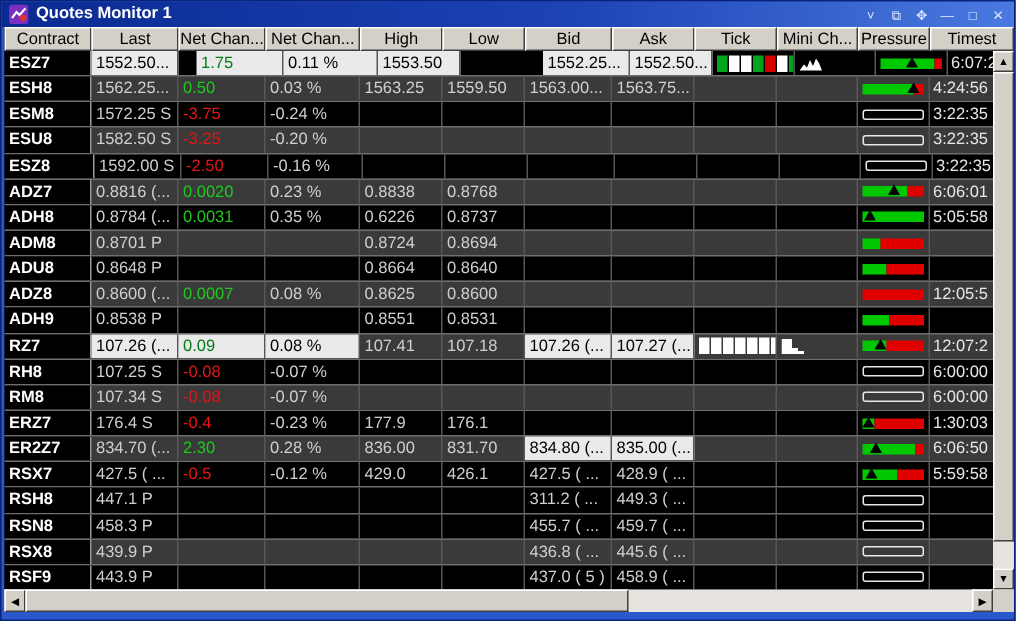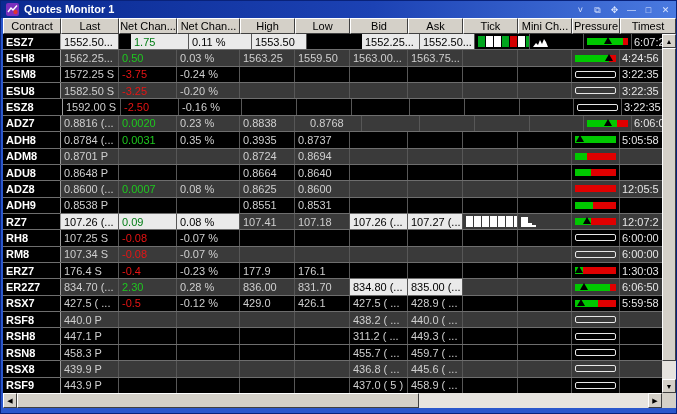--- a/index.html
+++ b/index.html
@@ -204,40 +204,40 @@
               <div class="pbar hollow"></div>
             </div>
             <div class="cell time" style="width: 42px; border-right: none;">3:22:35</div>
           </div>
           <div class="row alt">
             <div class="cell contract" style="width: 58px;">ADZ7</div>
             <div class="cell" style="width: 58px;">0.8816 (...</div>
             <div class="cell up" style="width: 58px;">0.0020</div>
             <div class="cell" style="width: 63px;">0.23 %</div>
             <div class="cell" style="width: 55px;">0.8838</div>
-            <div class="cell" style="width: 55px; margin-left: 12px;">0.8768</div>
+            <div class="cell" style="width: 55px;">0.8768</div>
             <div class="cell" style="width: 58px;"></div>
             <div class="cell" style="width: 55px;"></div>
             <div class="cell" style="width: 55px;"></div>
             <div class="cell" style="width: 54px;"></div>
             <div class="pwrap" style="width: 48px;">
               <div class="pbar">
                 <div class="pseg" style="width: 74%; background: rgb(0, 200, 0);"></div>
                 <div class="pseg" style="width: 26%; background: rgb(224, 0, 0);"></div>
                 <div class="pmarker" style="left: calc(50% - 4px);"></div>
               </div>
             </div>
             <div class="cell time" style="width: 42px; border-right: none;">6:06:01</div>
           </div>
           <div class="row">
             <div class="cell contract" style="width: 58px;">ADH8</div>
             <div class="cell" style="width: 58px;">0.8784 (...</div>
             <div class="cell up" style="width: 58px;">0.0031</div>
             <div class="cell" style="width: 63px;">0.35 %</div>
-            <div class="cell" style="width: 55px;">0.3935</div>
+            <div class="cell" style="width: 55px;">0.6226</div>
             <div class="cell" style="width: 55px;">0.8737</div>
             <div class="cell" style="width: 58px;"></div>
             <div class="cell" style="width: 55px;"></div>
             <div class="cell" style="width: 55px;"></div>
             <div class="cell" style="width: 54px;"></div>
             <div class="pwrap" style="width: 48px;">
               <div class="pbar">
                 <div class="pseg" style="width: 100%; background: rgb(0, 200, 0);"></div>
                 <div class="pseg" style="width: 0%; background: rgb(224, 0, 0);"></div>
                 <div class="pmarker" style="left: calc(12% - 4px);"></div>
@@ -437,36 +437,20 @@
             <div class="cell" style="width: 55px;"></div>
             <div class="cell" style="width: 54px;"></div>
             <div class="pwrap" style="width: 48px;">
               <div class="pbar">
                 <div class="pseg" style="width: 55%; background: rgb(0, 200, 0);"></div>
                 <div class="pseg" style="width: 45%; background: rgb(224, 0, 0);"></div>
                 <div class="pmarker" style="left: calc(15% - 4px);"></div>
               </div>
             </div>
             <div class="cell time" style="width: 42px; border-right: none;">5:59:58</div>
-          </div>
-          <div class="row alt">
-            <div class="cell contract" style="width: 58px;">RSF8</div>
-            <div class="cell" style="width: 58px;">440.0 P</div>
-            <div class="cell" style="width: 58px;"></div>
-            <div class="cell" style="width: 63px;"></div>
-            <div class="cell" style="width: 55px;"></div>
-            <div class="cell" style="width: 55px;"></div>
-            <div class="cell" style="width: 58px;">438.2 ( ...</div>
-            <div class="cell" style="width: 55px;">440.0 ( ...</div>
-            <div class="cell" style="width: 55px;"></div>
-            <div class="cell" style="width: 54px;"></div>
-            <div class="pwrap" style="width: 48px;">
-              <div class="pbar hollow"></div>
-            </div>
-            <div class="cell time" style="width: 42px; border-right: none;"></div>
           </div>
           <div class="row">
             <div class="cell contract" style="width: 58px;">RSH8</div>
             <div class="cell" style="width: 58px;">447.1 P</div>
             <div class="cell" style="width: 58px;"></div>
             <div class="cell" style="width: 63px;"></div>
             <div class="cell" style="width: 55px;"></div>
             <div class="cell" style="width: 55px;"></div>
             <div class="cell" style="width: 58px;">311.2 ( ...</div>
             <div class="cell" style="width: 55px;">449.3 ( ...</div>

